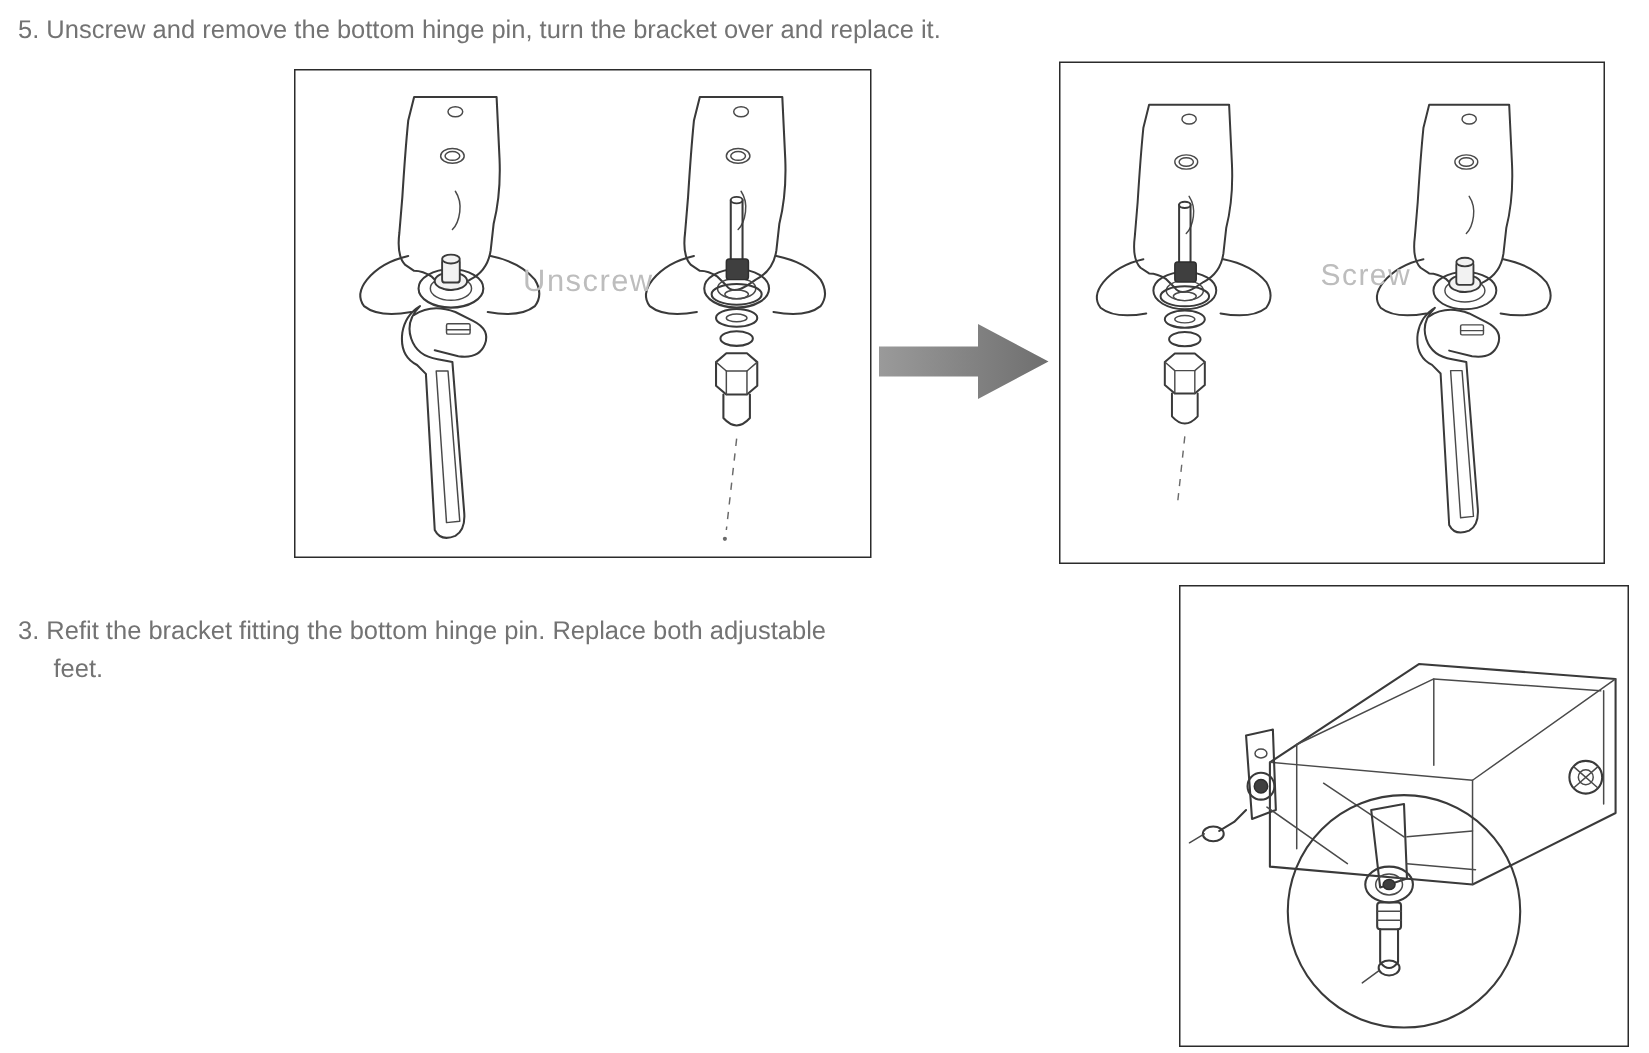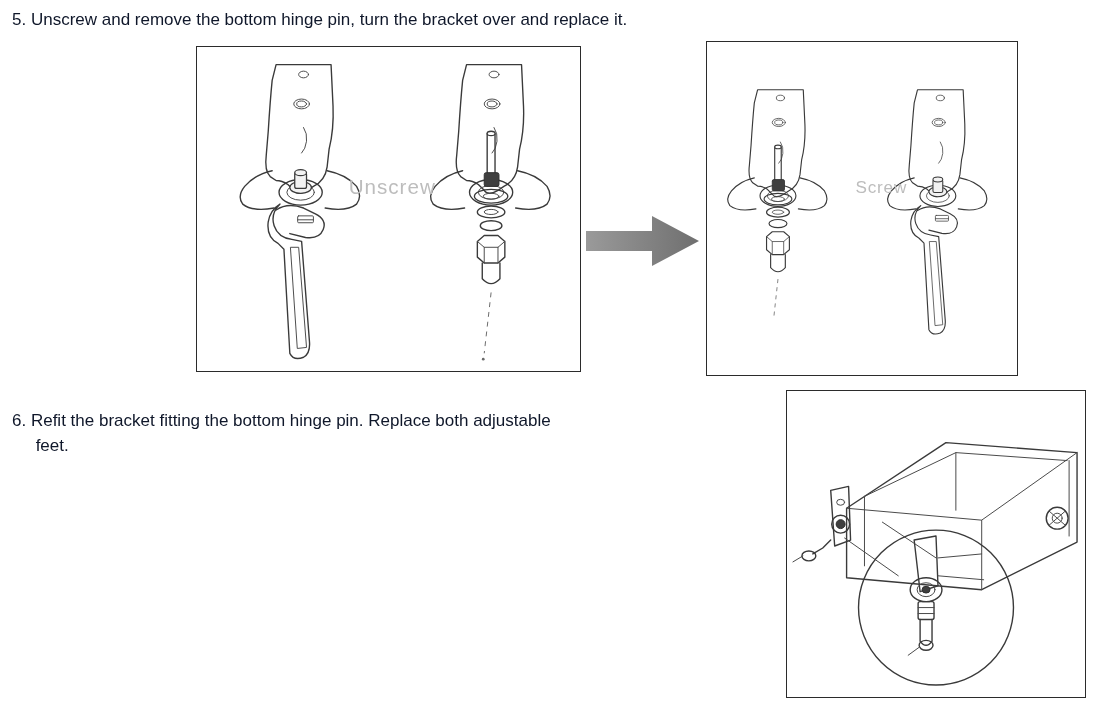--- a/index.html
+++ b/index.html
@@ -20,21 +20,21 @@
     left: 0; top: 0;
     width: 1099px;
     height: 702px;
   }
 
   
   .step-text {
     position: absolute;
     font-size: 17px;
     line-height: 1.45;
-    color: #0f172a;
+    color: #737373;
     white-space: pre-wrap;
   }
   #step5-text {
     left: 12px;
     top: 8px;
     width: 1000px;
   }
   #step6-text {
     left: 12px;
     top: 409px;
@@ -42,21 +42,21 @@
   }
 
   
   .frame {
     position: absolute;
     border: 1.6px solid #2b2b2b;
     background: #fff;
     box-sizing: border-box;
   }
   #fig-unscrew { left: 196px; top: 46px;  width: 385px; height: 326px; }
-  #fig-screw   { left: 706px; top: 41px;  width: 312px; height: 335px; }
+  #fig-screw   { left: 706px; top: 41px;  width: 364px; height: 335px; }
   #fig-refit   { left: 786px; top: 390px; width: 300px; height: 308px; }
 
   .fig-svg { display: block; width: 100%; height: 100%; }
 
   
   #arrow-right {
     position: absolute;
     left: 586px;
     top: 214px;
     width: 115px;
@@ -277,21 +277,21 @@
         <path class="ink" d="M258 170 Q270 162 286 168 L298 174 Q310 180 306 190
                              Q302 200 288 198 L272 194"></path>
         <rect class="ink-thin" x="280" y="176" width="16" height="7" rx="1"></rect>
         <path class="ink-thin" d="M280 180 L296 180"></path>
       </g>
 
       <text class="fig-label" x="182" y="148">Screw</text>
     </svg>
   </div>
 
-  <div class="step-text" id="step6-text">6. Refit the bracket fitting the bottom hinge pin. Replace both adjustable
+  <div class="step-text" id="step6-text">3. Refit the bracket fitting the bottom hinge pin. Replace both adjustable
      feet.</div>
 
   <div class="frame" id="fig-refit">
     <svg class="fig-svg" viewBox="0 0 300 308" xmlns="http://www.w3.org/2000/svg">
 
       <g>
         <path class="ink" d="M60 118 L160 52 L292 62 L292 152 L196 200 L60 188 Z"></path>
         <path class="ink-thin" d="M60 118 L196 130 L196 200"></path>
         <path class="ink-thin" d="M196 130 L292 62"></path>
         <path class="ink-thin" d="M78 106 L170 62 L282 70"></path>

